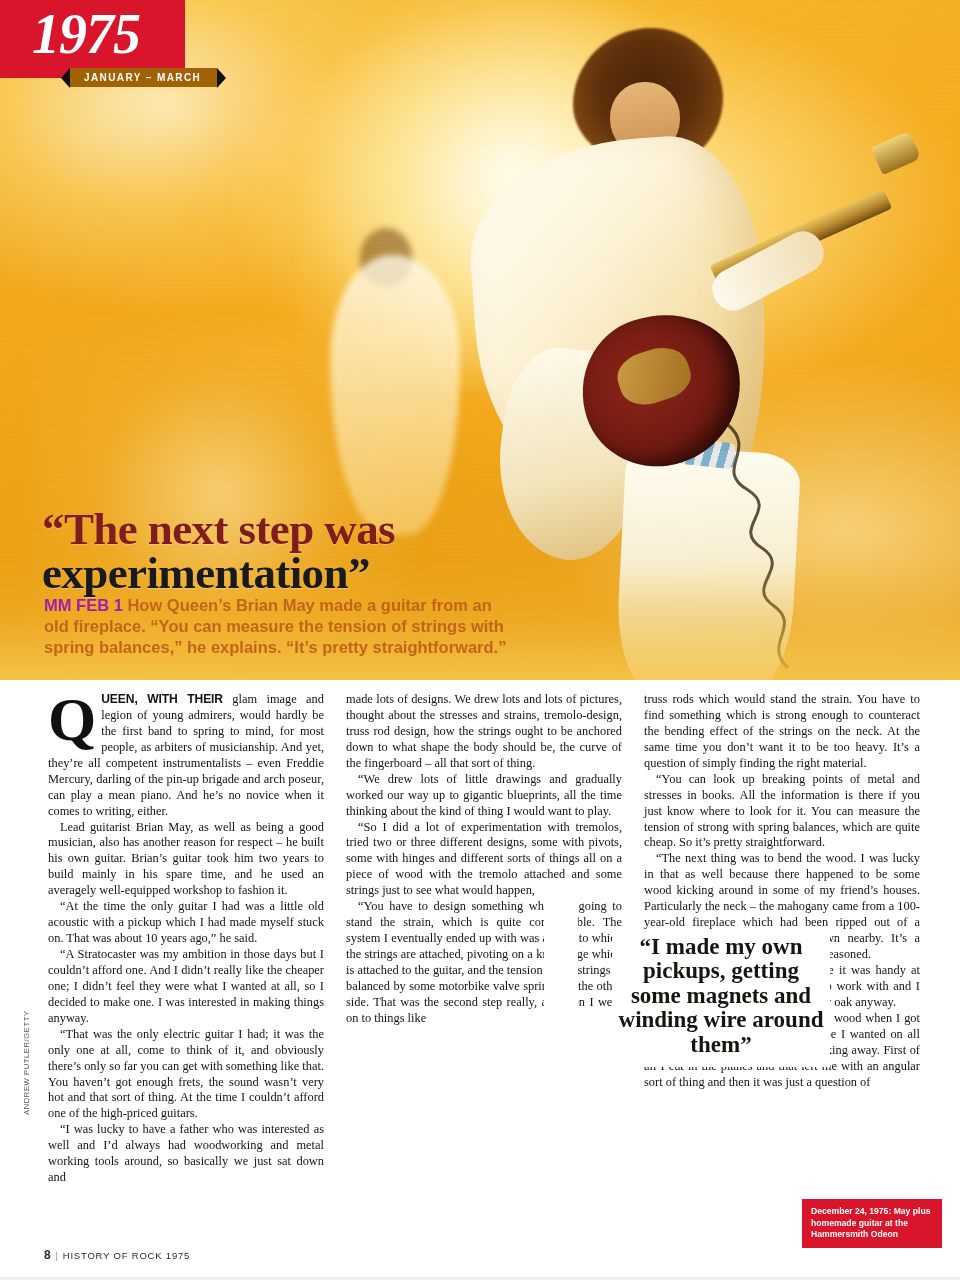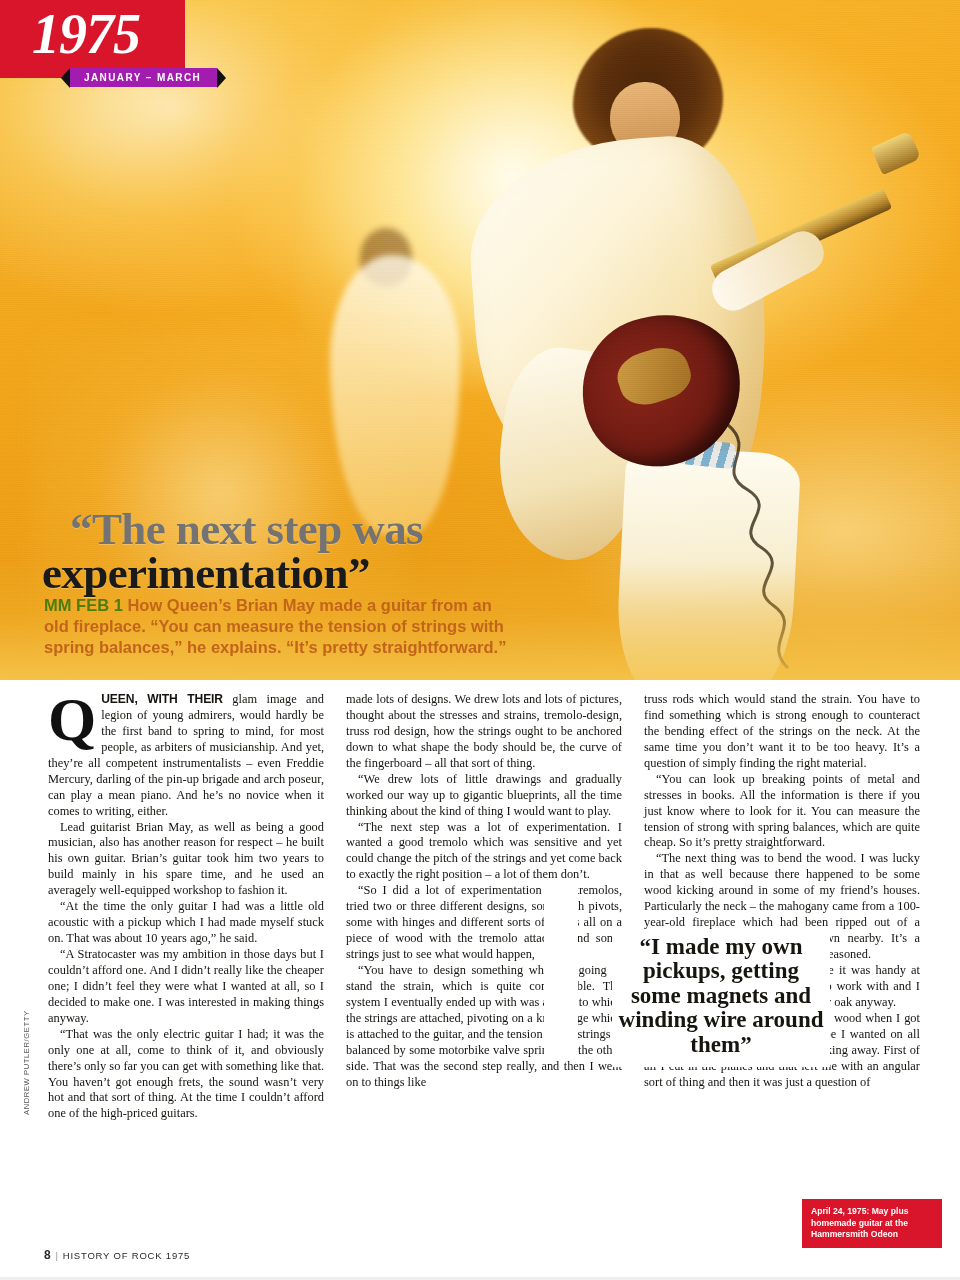--- a/index.html
+++ b/index.html
@@ -159,21 +159,21 @@
     font-family: "Liberation Serif", serif;
     font-weight: bold;
     font-size: 56px;
     letter-spacing: -1px;
     line-height: 1;
     font-style: italic;
   }
   .ribbon {
     position: absolute; left: 70px; top: 68px;
     z-index: 7;
-    background: #a21caf;
+    background: #a16207;
     color: #fff;
     font-family: "Liberation Sans", sans-serif;
     font-size: 10px;
     letter-spacing: 1.4px;
     font-weight: bold;
     padding: 4px 16px 4px 14px;
   }
   .ribbon:after {
     content: "";
     position: absolute; right: -9px; top: 0;
@@ -196,34 +196,34 @@
     width: 520px;
     z-index: 8;
     color: #1a1a1a;
     font-family: "Liberation Serif", serif;
     font-weight: bold;
     font-size: 45px;
     line-height: 0.97;
     letter-spacing: -0.6px;
     text-shadow: 0 1px 0 rgba(255,255,255,0.25);
   }
-  .headline .q { color: #737373; margin-left: 28px; }
+  .headline .q { color: #7f1d1d; }
 
   .standfirst {
     position: absolute;
     left: 44px; top: 595px;
     width: 470px;
     z-index: 8;
     font-family: "Liberation Sans", sans-serif;
     font-weight: bold;
     font-size: 16.5px;
     line-height: 1.28;
     color: #c2651b;
   }
-  .standfirst .mm { color: #4d7c0f; }
+  .standfirst .mm { color: #a21caf; }
 
   
   .photo-caption {
     position: absolute;
     right: 18px; bottom: 32px;
     width: 140px;
     background: #d8152a;
     color: #fff;
     padding: 7px 8px 8px 9px;
     font-family: "Liberation Sans", sans-serif;
@@ -363,39 +363,39 @@
 
 <h1 class="headline">
   <span class="q">“The next step was</span><br>
   <span>experimentation”</span>
 </h1>
 
 <div class="standfirst">
   <span class="mm">MM FEB 1</span><span> How Queen’s Brian May made a guitar from an old fireplace. “You can measure the tension of strings with spring balances,” he explains. “It’s pretty straightforward.”</span>
 </div>
 
-<div class="photo-caption">April 24, 1975: May plus homemade guitar at the Hammersmith Odeon</div>
+<div class="photo-caption">December 24, 1975: May plus homemade guitar at the Hammersmith Odeon</div>
 
 <div class="article">
   <div class="cols">
 
     <div class="col">
       <p class="first">
         <span class="dropcap">Q</span><span class="lead">UEEN, WITH THEIR</span><span> glam image and legion of young admirers, would hardly be the first band to spring to mind, for most people, as arbiters of musicianship. And yet, they’re all competent instrumentalists – even Freddie Mercury, darling of the pin-up brigade and arch poseur, can play a mean piano. And he’s no novice when it comes to writing, either.</span>
       </p>
       <p>Lead guitarist Brian May, as well as being a good musician, also has another reason for respect – he built his own guitar. Brian’s guitar took him two years to build mainly in his spare time, and he used an averagely well-equipped workshop to fashion it.</p>
       <p>“At the time the only guitar I had was a little old acoustic with a pickup which I had made myself stuck on. That was about 10 years ago,” he said.</p>
       <p>“A Stratocaster was my ambition in those days but I couldn’t afford one. And I didn’t really like the cheaper one; I didn’t feel they were what I wanted at all, so I decided to make one. I was interested in making things anyway.</p>
       <p>“That was the only electric guitar I had; it was the only one at all, come to think of it, and obviously there’s only so far you can get with something like that. You haven’t got enough frets, the sound wasn’t very hot and that sort of thing. At the time I couldn’t afford one of the high-priced guitars.</p>
+      <p>“I was lucky to have a father who was interested as well and I’d always had woodworking and metal working tools around, so basically we just sat down and</p>
     </div>
 
     <div class="col">
       <p class="first">made lots of designs. We drew lots and lots of pictures, thought about the stresses and strains, tremolo-design, truss rod design, how the strings ought to be anchored down to what shape the body should be, the curve of the fingerboard – all that sort of thing.</p>
       <p>“We drew lots of little drawings and gradually worked our way up to gigantic blueprints, all the time thinking about the kind of thing I would want to play.</p>
-      <p>“The next step was a lot of experimentation. I wanted a good tremolo which was sensitive and yet could change the pitch of the strings and yet come back to exactly the right position – a lot of them don’t.</p>
       <p>“So I did a lot of experimentation with tremolos, tried two or three different designs, some with pivots, some with hinges and different sorts of things all on a piece of wood with the tremolo attached and some strings just to see what would happen,</p>
       <p>“You have to design something which is going to stand the strain, which is quite considerable. The system I eventually ended up with was a plate to which the strings are attached, pivoting on a knife edge which is attached to the guitar, and the tension of the strings is balanced by some motorbike valve springs on the other side. That was the second step really, and then I went on to things like</p>
     </div>
 
     <div class="col">
       <p class="first">truss rods which would stand the strain. You have to find something which is strong enough to counteract the bending effect of the strings on the neck. At the same time you don’t want it to be too heavy. It’s a question of simply finding the right material.</p>
       <p>“You can look up breaking points of metal and stresses in books. All the information is there if you just know where to look for it. You can measure the tension of strong with spring balances, which are quite cheap. So it’s pretty straightforward.</p>
       <p>“The next thing was to bend the wood. I was lucky in that as well because there happened to be some wood kicking around in some of my friend’s houses. Particularly the neck – the mahogany came from a 100-year-old fireplace which had been ripped out of a house someone was knocking down nearby. It’s a beautiful piece of wood, really well seasoned.</p>
       <p>“I used mahogany simply because it was handy at the time but it’s a lovely material to work with and I think I would have used mahogany or oak anyway.</p>
       <p>“Shaping it? It was just a plank of wood when I got it, so I drew projections of the shape I wanted on all four sides and then I just started hacking away. First of all I cut in the planes and that left me with an angular sort of thing and then it was just a question of</p>

